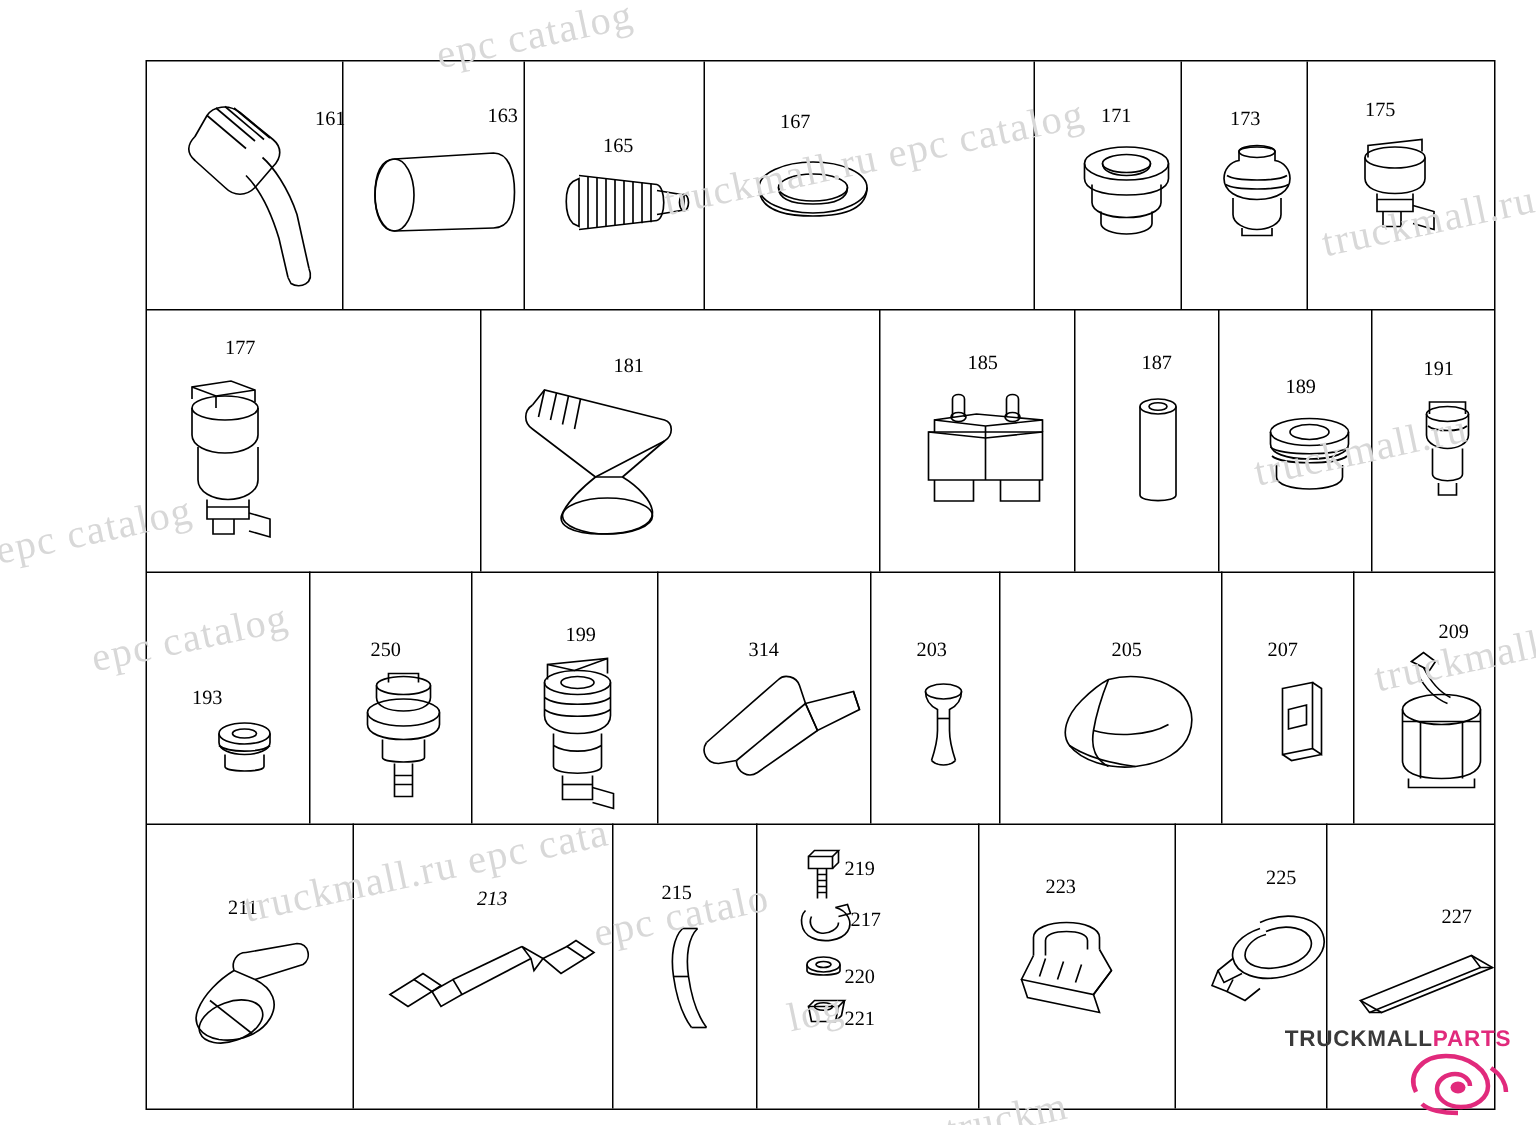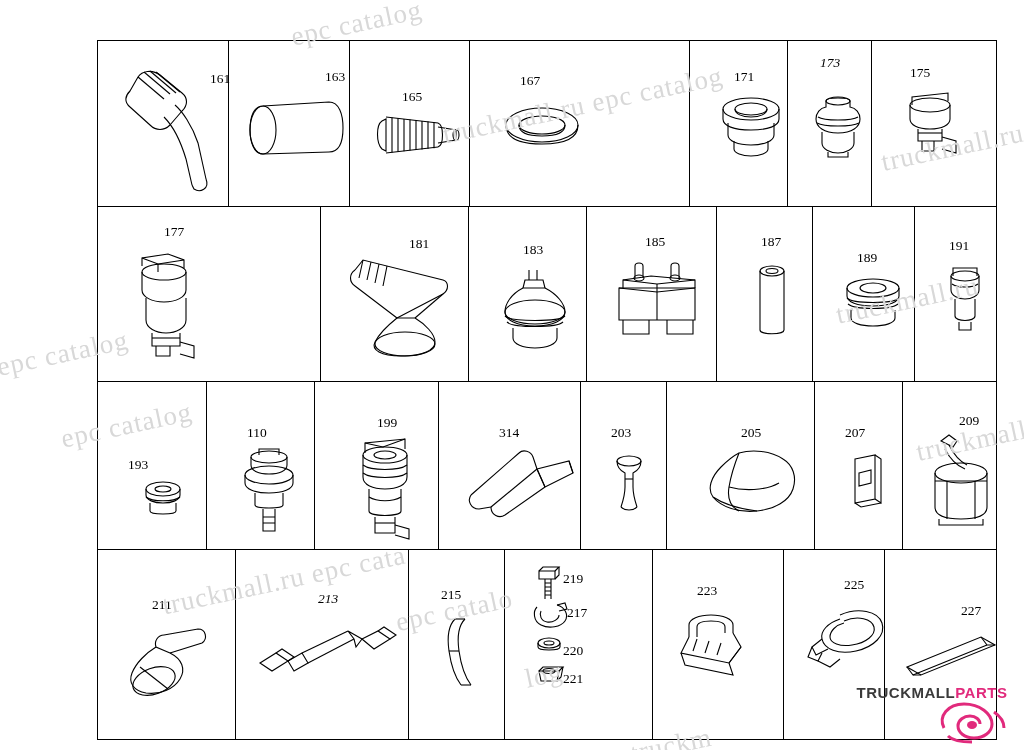--- a/index.html
+++ b/index.html
@@ -198,21 +198,21 @@
             <path d="M13,16 L13,26 C13,33 24,37 41,37 C58,37 69,33 69,26 L69,16"></path>
             <path d="M18,30 L18,42 C18,48 28,52 41,52 C54,52 64,48 64,42 L64,30"></path>
             <path d="M24,48 L24,56 C24,60 32,63 41,63 C50,63 58,60 58,56 L58,48"></path>
             <path d="M25,16 C25,21 32,24 41,24 C50,24 57,21 57,16"></path>
           </g>
         </svg>
       </div>
     </div>
 
     <div class="cell" style="left:689px;width:84px;">
-      <div class="num" style="left:32px;top:14px;font-style:italic;">173</div>
+      <div class="num" style="left:32px;top:30px;">173</div>
       <div class="art" style="left:16px;top:54px;">
         <svg width="70" height="66" viewBox="0 0 70 66">
           <g fill="none" stroke="#000" stroke-width="1.1">
             <path d="M22,6 C22,2 46,2 46,6 L46,12 C52,13 56,18 56,24 C56,32 48,38 34,38 C20,38 12,32 12,24 C12,18 16,13 22,12 Z"></path>
             <ellipse cx="34" cy="6" rx="12" ry="4"></ellipse>
             <path d="M14,22 C20,26 48,26 54,22"></path>
             <path d="M13,28 C20,32 48,32 55,28"></path>
             <path d="M18,37 L18,48 C18,54 26,58 34,58 C42,58 50,54 50,48 L50,37"></path>
             <path d="M24,57 L24,62 L44,62 L44,57"></path>
           </g>
@@ -234,21 +234,21 @@
             <path d="M30,52 L30,62 L42,62 L42,52"></path>
           </g>
         </svg>
       </div>
     </div>
   </div>
   <div class="rowline" style="top:165px;"></div>
 
   <div class="row" style="top:165px;height:175px;">
 
-    <div class="cell first" style="left:14px;width:110px;">
+    <div class="cell first" style="left:0px;width:110px;">
       <div class="num" style="left:52px;top:18px;">177</div>
       <div class="art" style="left:16px;top:44px;">
         <svg width="92" height="120" viewBox="0 0 92 120">
           <g fill="none" stroke="#000" stroke-width="1.1">
             <path d="M14,16 L14,8 L40,4 L56,10 L56,18"></path>
             <path d="M14,8 L30,14 L56,10"></path>
             <path d="M30,14 L30,22"></path>
             <ellipse cx="36" cy="22" rx="22" ry="8"></ellipse>
             <path d="M14,22 L14,40 C14,47 24,52 36,52 C48,52 58,47 58,40 L58,22"></path>
             <path d="M18,48 L18,70 C18,78 28,83 38,83 C48,83 58,78 58,70 L58,48"></path>
@@ -271,36 +271,20 @@
             <path d="M12,14 C6,18 6,26 12,30 L54,62"></path>
             <path d="M20,4 L16,22 M28,6 L24,24 M36,8 L32,27 M44,10 L40,30"></path>
             <path d="M54,62 C44,70 36,78 32,86 C28,94 38,100 58,100 C80,100 92,94 92,86 C92,78 82,68 72,62 L54,62"></path>
             <ellipse cx="62" cy="88" rx="30" ry="12"></ellipse>
             <path d="M72,62 L100,38"></path>
           </g>
         </svg>
       </div>
     </div>
 
-    <div class="cell" style="left:370px;width:118px;">
-      <div class="num" style="left:54px;top:36px;">183</div>
-      <div class="art" style="left:24px;top:60px;">
-        <svg width="90" height="92" viewBox="0 0 90 92">
-          <g fill="none" stroke="#000" stroke-width="1.1">
-            <path d="M36,4 L36,14 M44,4 L44,14"></path>
-            <path d="M32,14 L30,22 L52,22 L50,14 Z"></path>
-            <path d="M30,22 C18,28 12,38 12,46 C12,54 24,60 42,60 C60,60 72,54 72,46 C72,38 64,28 52,22"></path>
-            <ellipse cx="42" cy="46" rx="30" ry="12"></ellipse>
-            <path d="M12,50 C18,56 66,56 72,50"></path>
-            <path d="M14,56 C20,62 64,62 70,56"></path>
-            <path d="M20,62 L20,72 C20,78 30,82 42,82 C54,82 64,78 64,72 L64,62"></path>
-          </g>
-        </svg>
-      </div>
-    </div>
 
     <div class="cell" style="left:488px;width:130px;padding-left:48px;">
       <div class="num" style="left:58px;top:28px;">185</div>
       <div class="art" style="left:22px;top:52px;">
         <svg width="100" height="100" viewBox="0 0 100 100">
           <g fill="none" stroke="#000" stroke-width="1.1">
             <path d="M26,20 L26,8 C26,4 34,4 34,8 L34,20"></path>
             <path d="M62,20 L62,8 C62,4 70,4 70,8 L70,20"></path>
             <ellipse cx="30" cy="20" rx="5" ry="3"></ellipse>
             <ellipse cx="66" cy="20" rx="5" ry="3"></ellipse>
@@ -375,21 +359,21 @@
             <ellipse cx="31" cy="10" rx="8" ry="3"></ellipse>
             <path d="M14,10 L14,16 C14,21 22,24 31,24 C40,24 48,21 48,16 L48,10"></path>
             <path d="M14,18 C20,23 42,23 48,18"></path>
             <path d="M18,24 L18,32 C18,36 44,36 44,32 L44,24"></path>
           </g>
         </svg>
       </div>
     </div>
 
     <div class="cell" style="left:108px;width:108px;">
-      <div class="num" style="left:40px;top:44px;">110</div>
+      <div class="num" style="left:40px;top:44px;">250</div>
       <div class="art" style="left:22px;top:66px;">
         <svg width="80" height="92" viewBox="0 0 80 92">
           <g fill="none" stroke="#000" stroke-width="1.1">
             <path d="M30,8 L30,2 L50,2 L50,8"></path>
             <ellipse cx="40" cy="10" rx="18" ry="6"></ellipse>
             <path d="M22,10 L22,18 C22,24 30,27 40,27 C50,27 58,24 58,18 L58,10"></path>
             <ellipse cx="40" cy="28" rx="24" ry="9"></ellipse>
             <path d="M16,28 L16,36 C16,42 26,46 40,46 C54,46 64,42 64,36 L64,28"></path>
             <path d="M26,46 L26,58 C26,62 54,62 54,58 L54,46"></path>
             <path d="M34,62 L34,84 L46,84 L46,62"></path>

